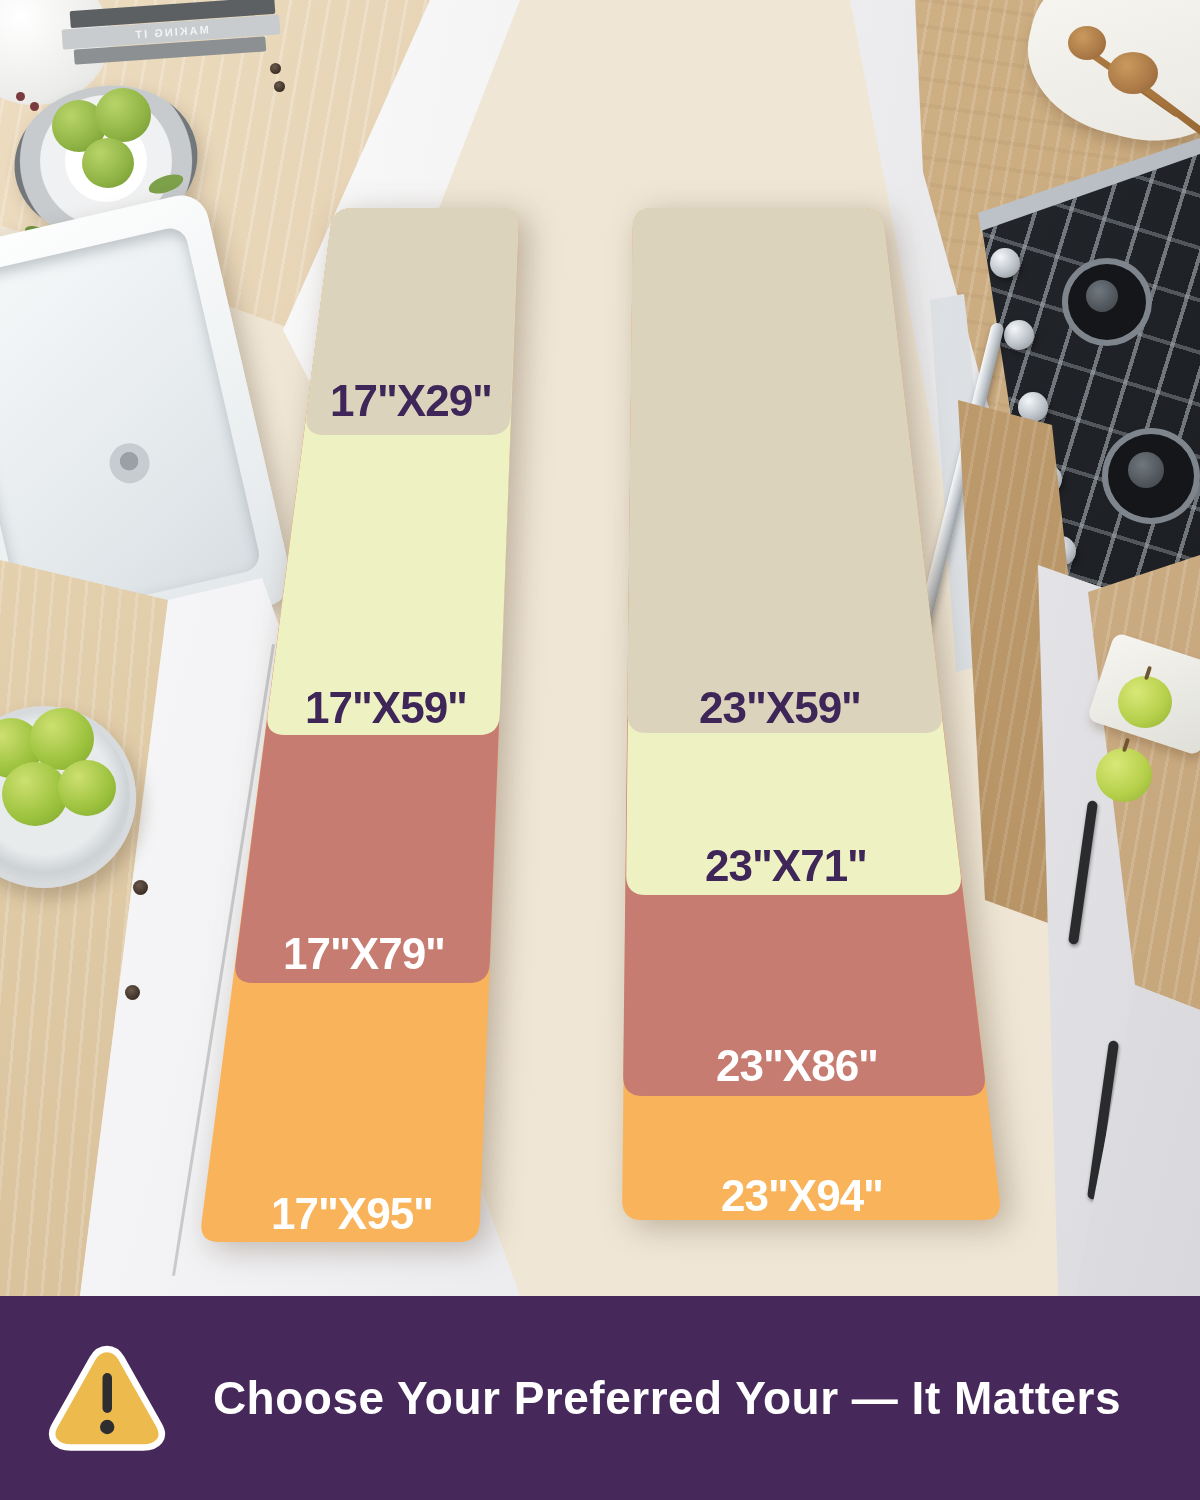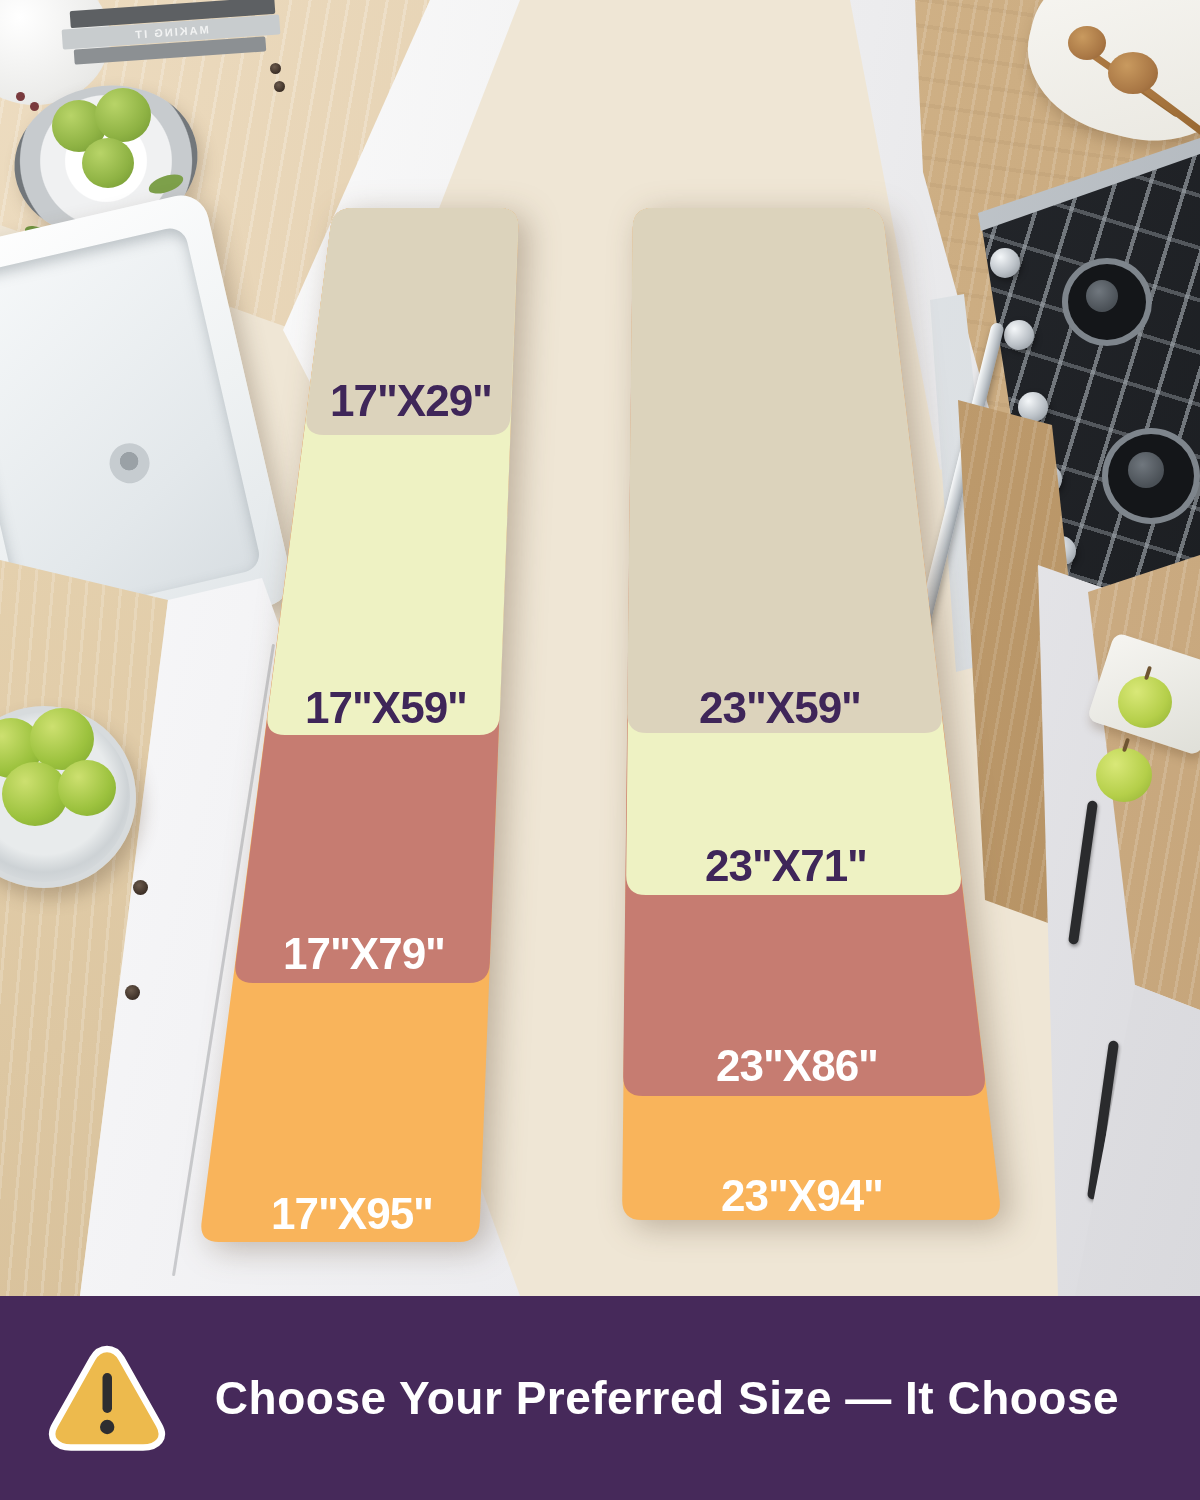--- a/index.html
+++ b/index.html
@@ -244,16 +244,16 @@
   </svg>
 
   <div class="abs banner">
     <div class="warn-wrap">
       <svg width="122" height="112" viewBox="0 0 122 112">
         <path d="M61 9 Q70 9 75.5 18.5 L113 85 Q118.5 94.5 113.5 101 Q108.5 107.5 97 107.5 L25 107.5 Q13.5 107.5 8.5 101 Q3.5 94.5 9 85 L46.5 18.5 Q52 9 61 9 Z" fill="#edba4d" stroke="#ffffff" stroke-width="6.5"></path>
         <rect x="56.5" y="33" width="9.5" height="40" rx="4.75" fill="#2e2e30"></rect>
         <circle cx="61.2" cy="87" r="7.2" fill="#2e2e30"></circle>
       </svg>
     </div>
-    <div class="banner-text">Choose Your Preferred Size — It Choose</div>
+    <div class="banner-text">Choose Your Preferred Your — It Matters</div>
   </div>
 
 </div>
 
 </body></html>

